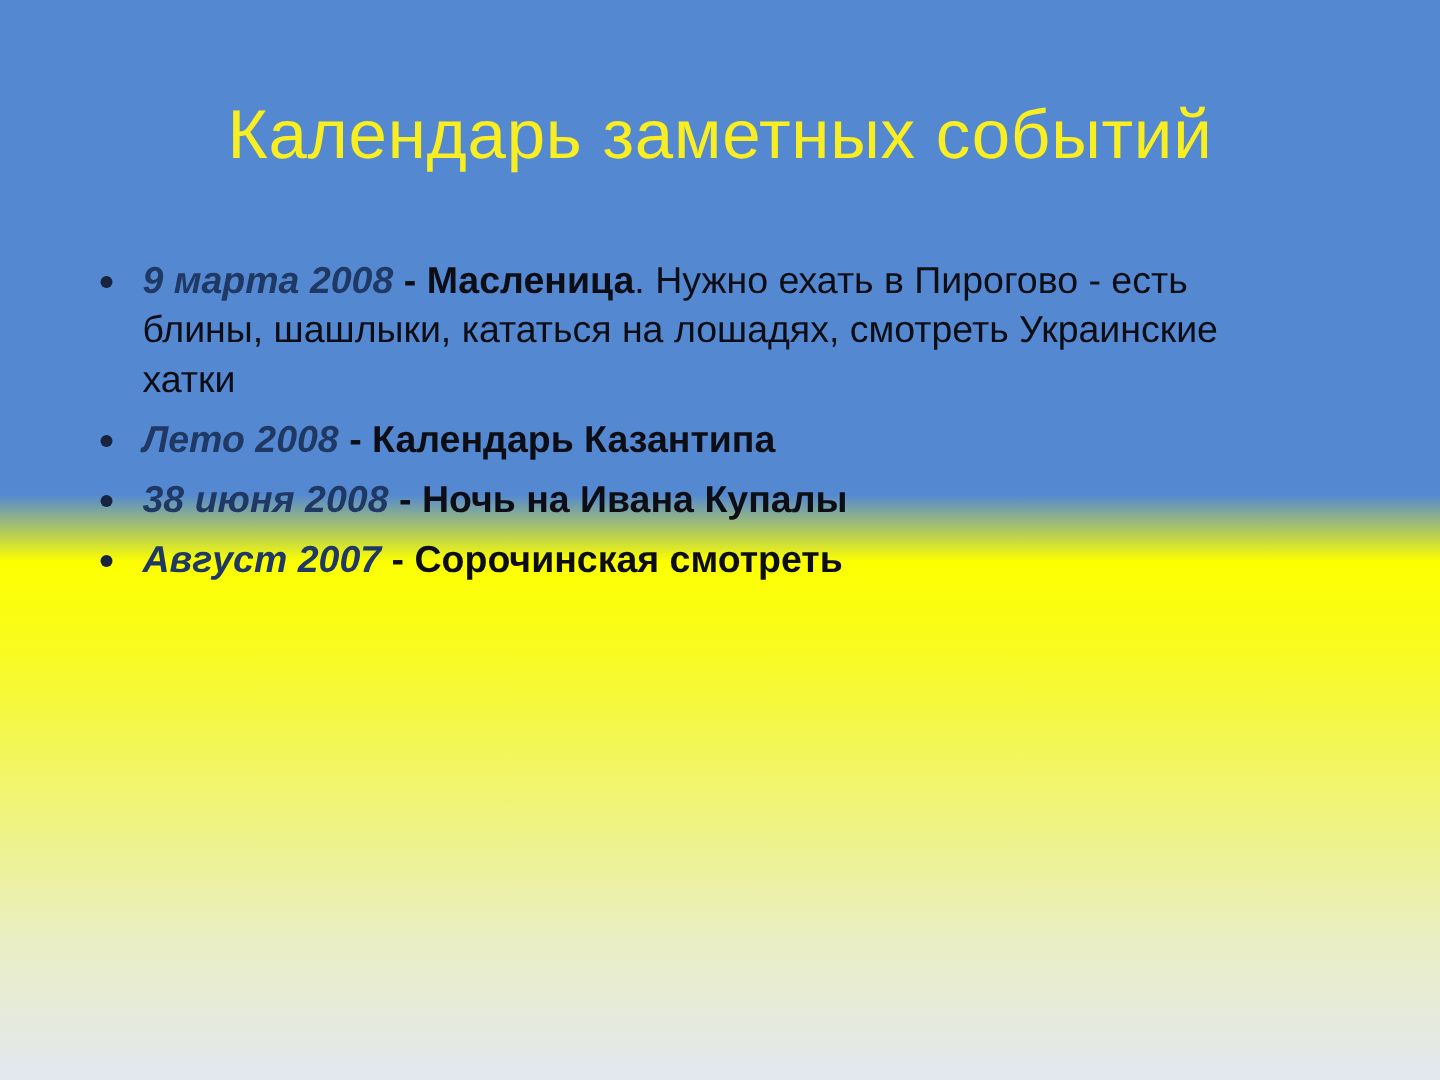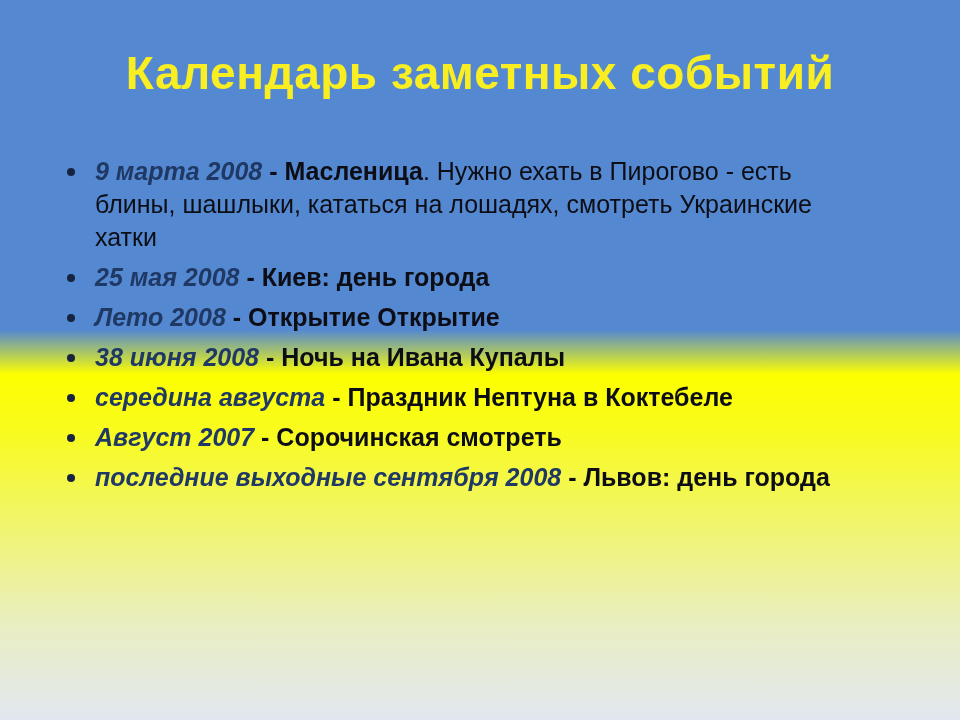--- a/index.html
+++ b/index.html
@@ -16,25 +16,25 @@
     background: linear-gradient(180deg,
       #5489D1 0%,
       #5489D1 45.8%,
       #FDFF00 52%,
       #F8FB1E 60%,
       #E9EEC4 87%,
       #E2E7F0 100%);
   }
   .title {
     margin: 0;
-    padding-top: 48px;
+    padding-top: 64px;
     text-align: center;
     font-size: 46px;
     line-height: 1.1;
-    font-weight: 700;
+    font-weight: 400;
     color: #F8EE21;
     letter-spacing: 0.5px;
   }
   .events {
     list-style: none;
     margin: 56px 0 4px 0;
     padding: 0 92px 0 60px;
   }
   .event {
     display: flex;
@@ -76,36 +76,24 @@
 <div class="slide">
   <h1 class="title">Календарь заметных событий</h1>
 
   <ul class="events">
     <li class="event">
       <span class="bullet"></span>
       <span class="text"><span class="date">9 марта 2008</span><span class="sep"> - </span><span class="name">Масленица</span><span class="desc">. Нужно ехать в Пирогово - есть блины, шашлыки, кататься на лошадях, смотреть Украинские хатки</span></span>
     </li>
     <li class="event">
       <span class="bullet"></span>
-      <span class="text"><span class="date">25 мая 2008</span><span class="sep"> - </span><span class="name">Киев: день города</span></span>
-    </li>
-    <li class="event">
-      <span class="bullet"></span>
-      <span class="text"><span class="date">Лето 2008</span><span class="sep"> - </span><span class="name">Открытие Открытие</span></span>
+      <span class="text"><span class="date">Лето 2008</span><span class="sep"> - </span><span class="name">Календарь Казантипа</span></span>
     </li>
     <li class="event">
       <span class="bullet"></span>
       <span class="text"><span class="date">38 июня 2008</span><span class="sep"> - </span><span class="name">Ночь на Ивана Купалы</span></span>
     </li>
     <li class="event">
       <span class="bullet"></span>
-      <span class="text"><span class="date">середина августа</span><span class="sep"> - </span><span class="name">Праздник Нептуна в Коктебеле</span></span>
-    </li>
-    <li class="event">
-      <span class="bullet"></span>
       <span class="text"><span class="date">Август 2007</span><span class="sep"> - </span><span class="name">Сорочинская смотреть</span></span>
-    </li>
-    <li class="event">
-      <span class="bullet"></span>
-      <span class="text"><span class="date">последние выходные сентября 2008</span><span class="sep"> - </span><span class="name">Львов: день города</span></span>
     </li>
   </ul>
 </div>
 
 </body></html>

